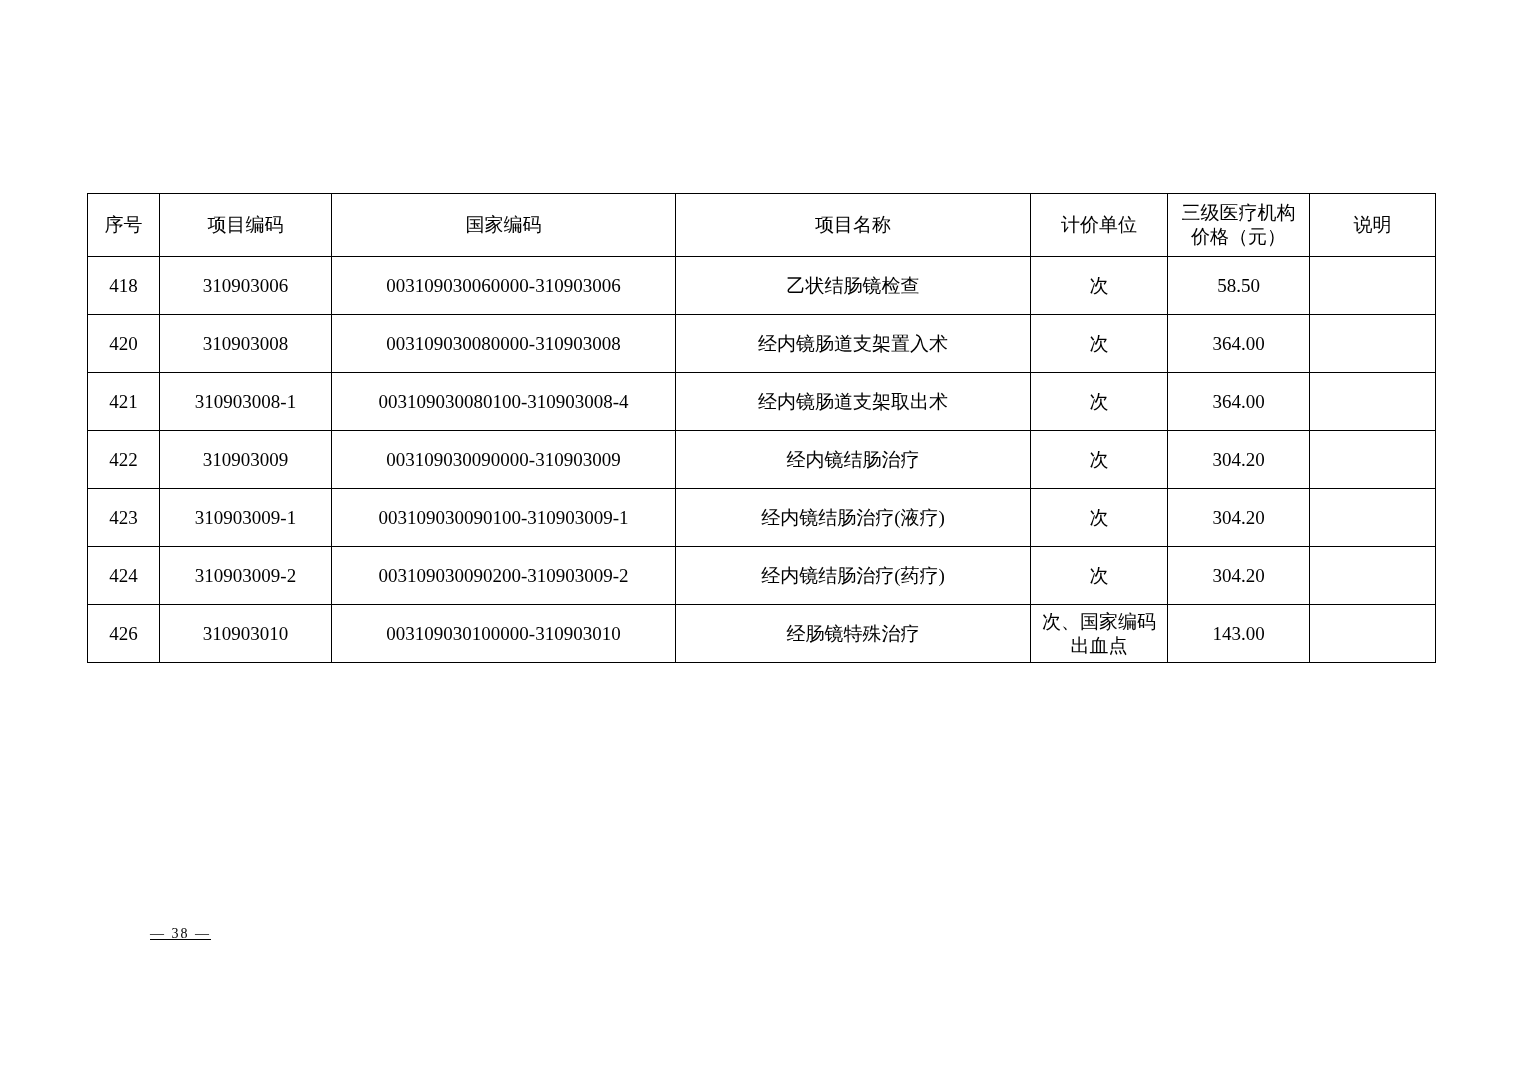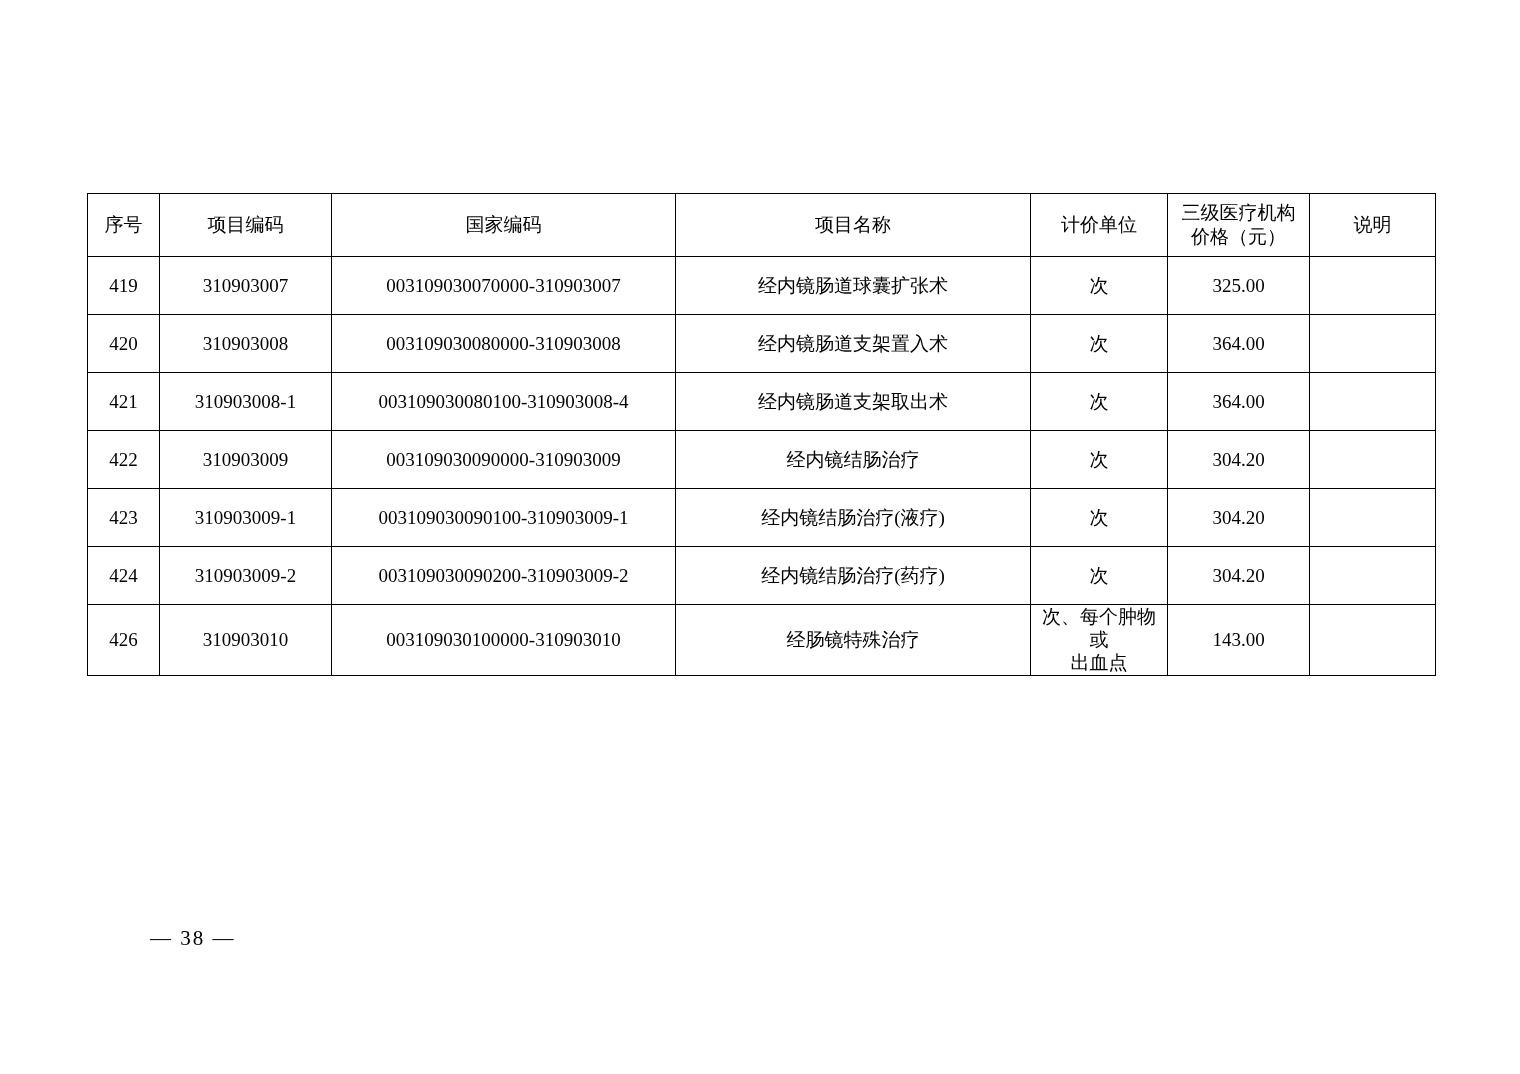--- a/index.html
+++ b/index.html
@@ -73,22 +73,23 @@
   td.unit .two-line {
     display: block;
     line-height: 1.22;
     padding: 0 4px;
   }
 
   .page-number {
     position: absolute;
     left: 150px;
     top: 926px;
-    font-size: 21px;
+    font-size: 14px;
     letter-spacing: 2px;
+    text-decoration: underline;
   }
 </style>
 </head>
 <body>
 
 <div class="page">
 
   <div class="table-wrap">
     <table class="price-table">
       <colgroup>
@@ -109,26 +110,26 @@
           <th>计价单位</th>
           <th>
             <span class="hdr2">三级医疗机构</span>
             <span class="hdr2">价格（元）</span>
           </th>
           <th>说明</th>
         </tr>
       </thead>
       <tbody>
         <tr>
-          <td class="seq">419</td>
-          <td class="code">310903007</td>
-          <td class="natcode">003109030070000-310903007</td>
-          <td class="name">经内镜肠道球囊扩张术</td>
+          <td class="seq">418</td>
+          <td class="code">310903006</td>
+          <td class="natcode">003109030060000-310903006</td>
+          <td class="name">乙状结肠镜检查</td>
           <td class="unit">次</td>
-          <td class="price">325.00</td>
+          <td class="price">58.50</td>
           <td class="note"></td>
         </tr>
         <tr>
           <td class="seq">420</td>
           <td class="code">310903008</td>
           <td class="natcode">003109030080000-310903008</td>
           <td class="name">经内镜肠道支架置入术</td>
           <td class="unit">次</td>
           <td class="price">364.00</td>
           <td class="note"></td>
@@ -168,21 +169,21 @@
           <td class="unit">次</td>
           <td class="price">304.20</td>
           <td class="note"></td>
         </tr>
         <tr>
           <td class="seq">426</td>
           <td class="code">310903010</td>
           <td class="natcode">003109030100000-310903010</td>
           <td class="name">经肠镜特殊治疗</td>
           <td class="unit">
-            <span class="two-line">次、每个肿物或</span>
+            <span class="two-line">次、国家编码</span>
             <span class="two-line">出血点</span>
           </td>
           <td class="price">143.00</td>
           <td class="note"></td>
         </tr>
       </tbody>
     </table>
   </div>
 
   <div class="page-number">— 38 —</div>

